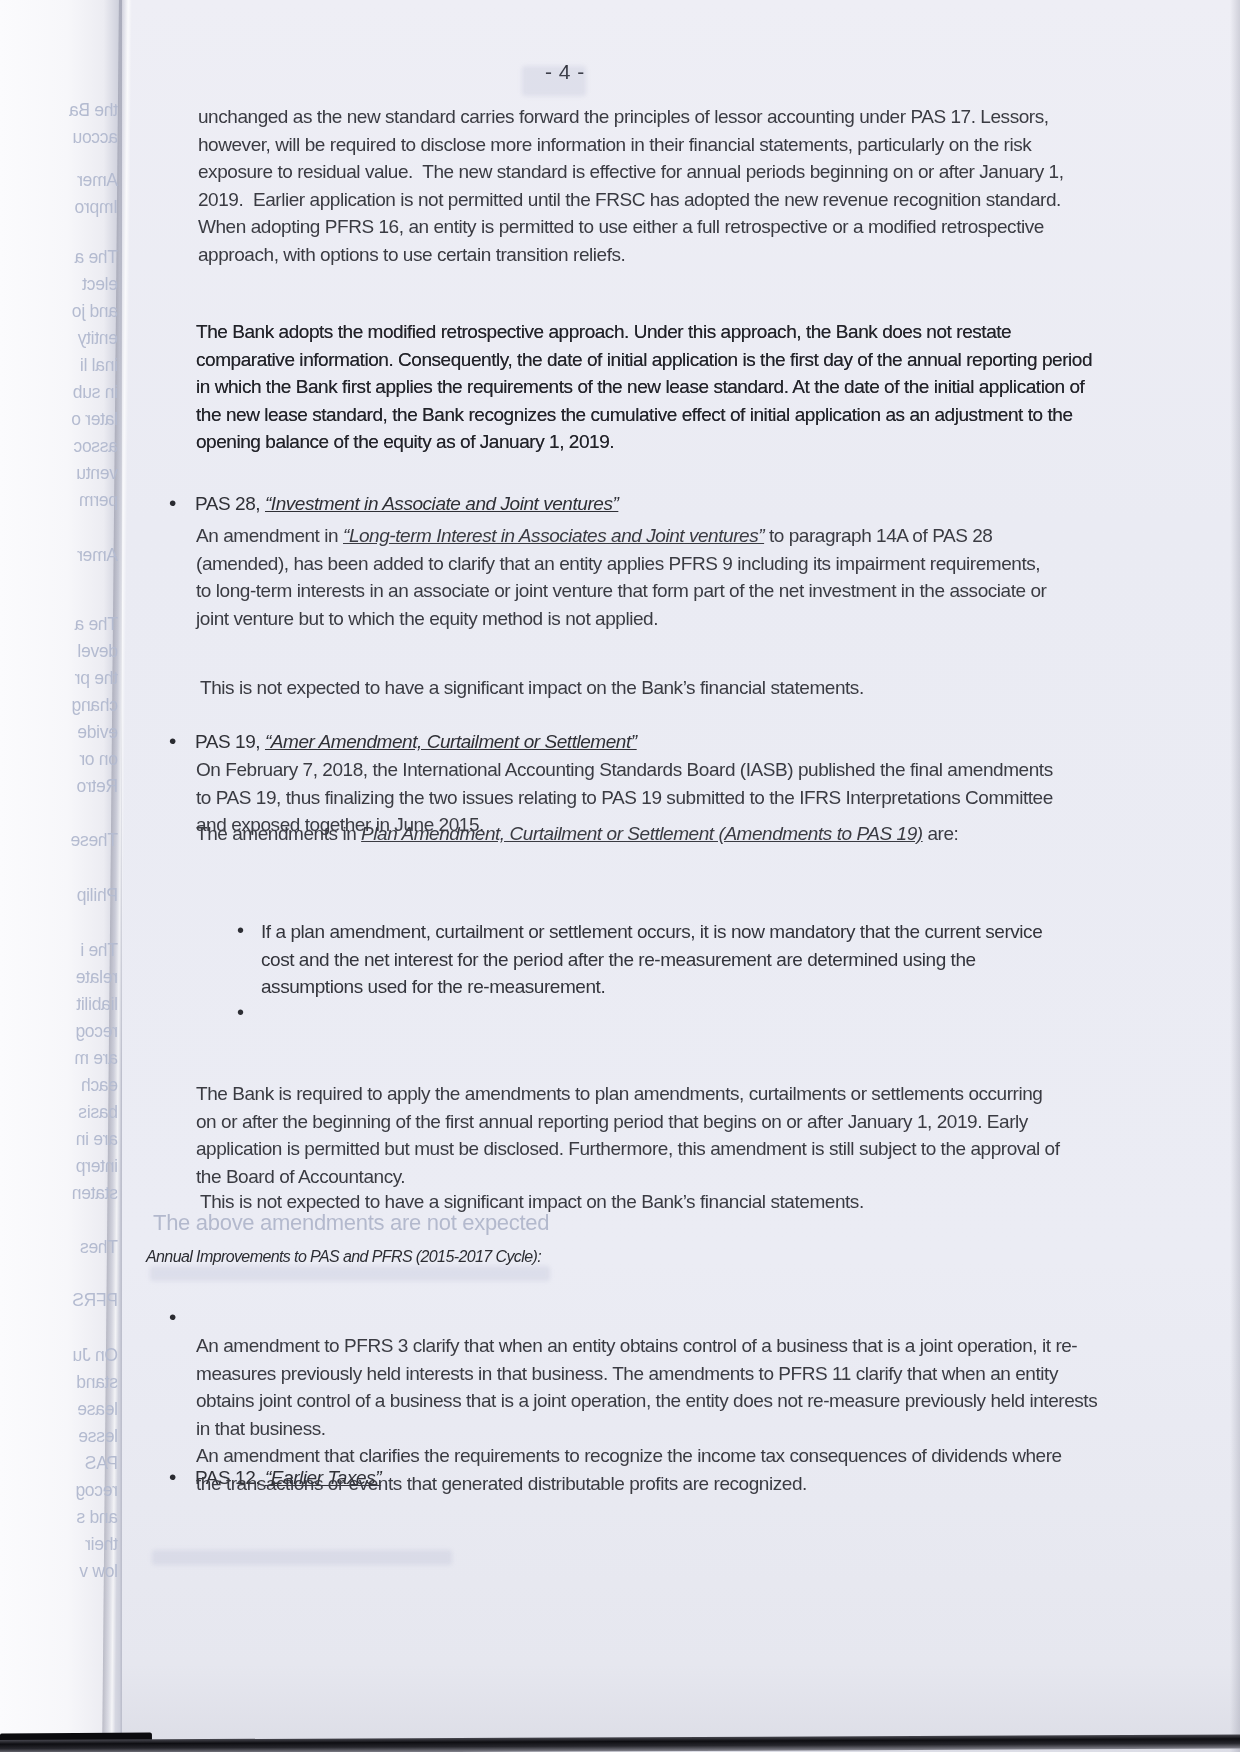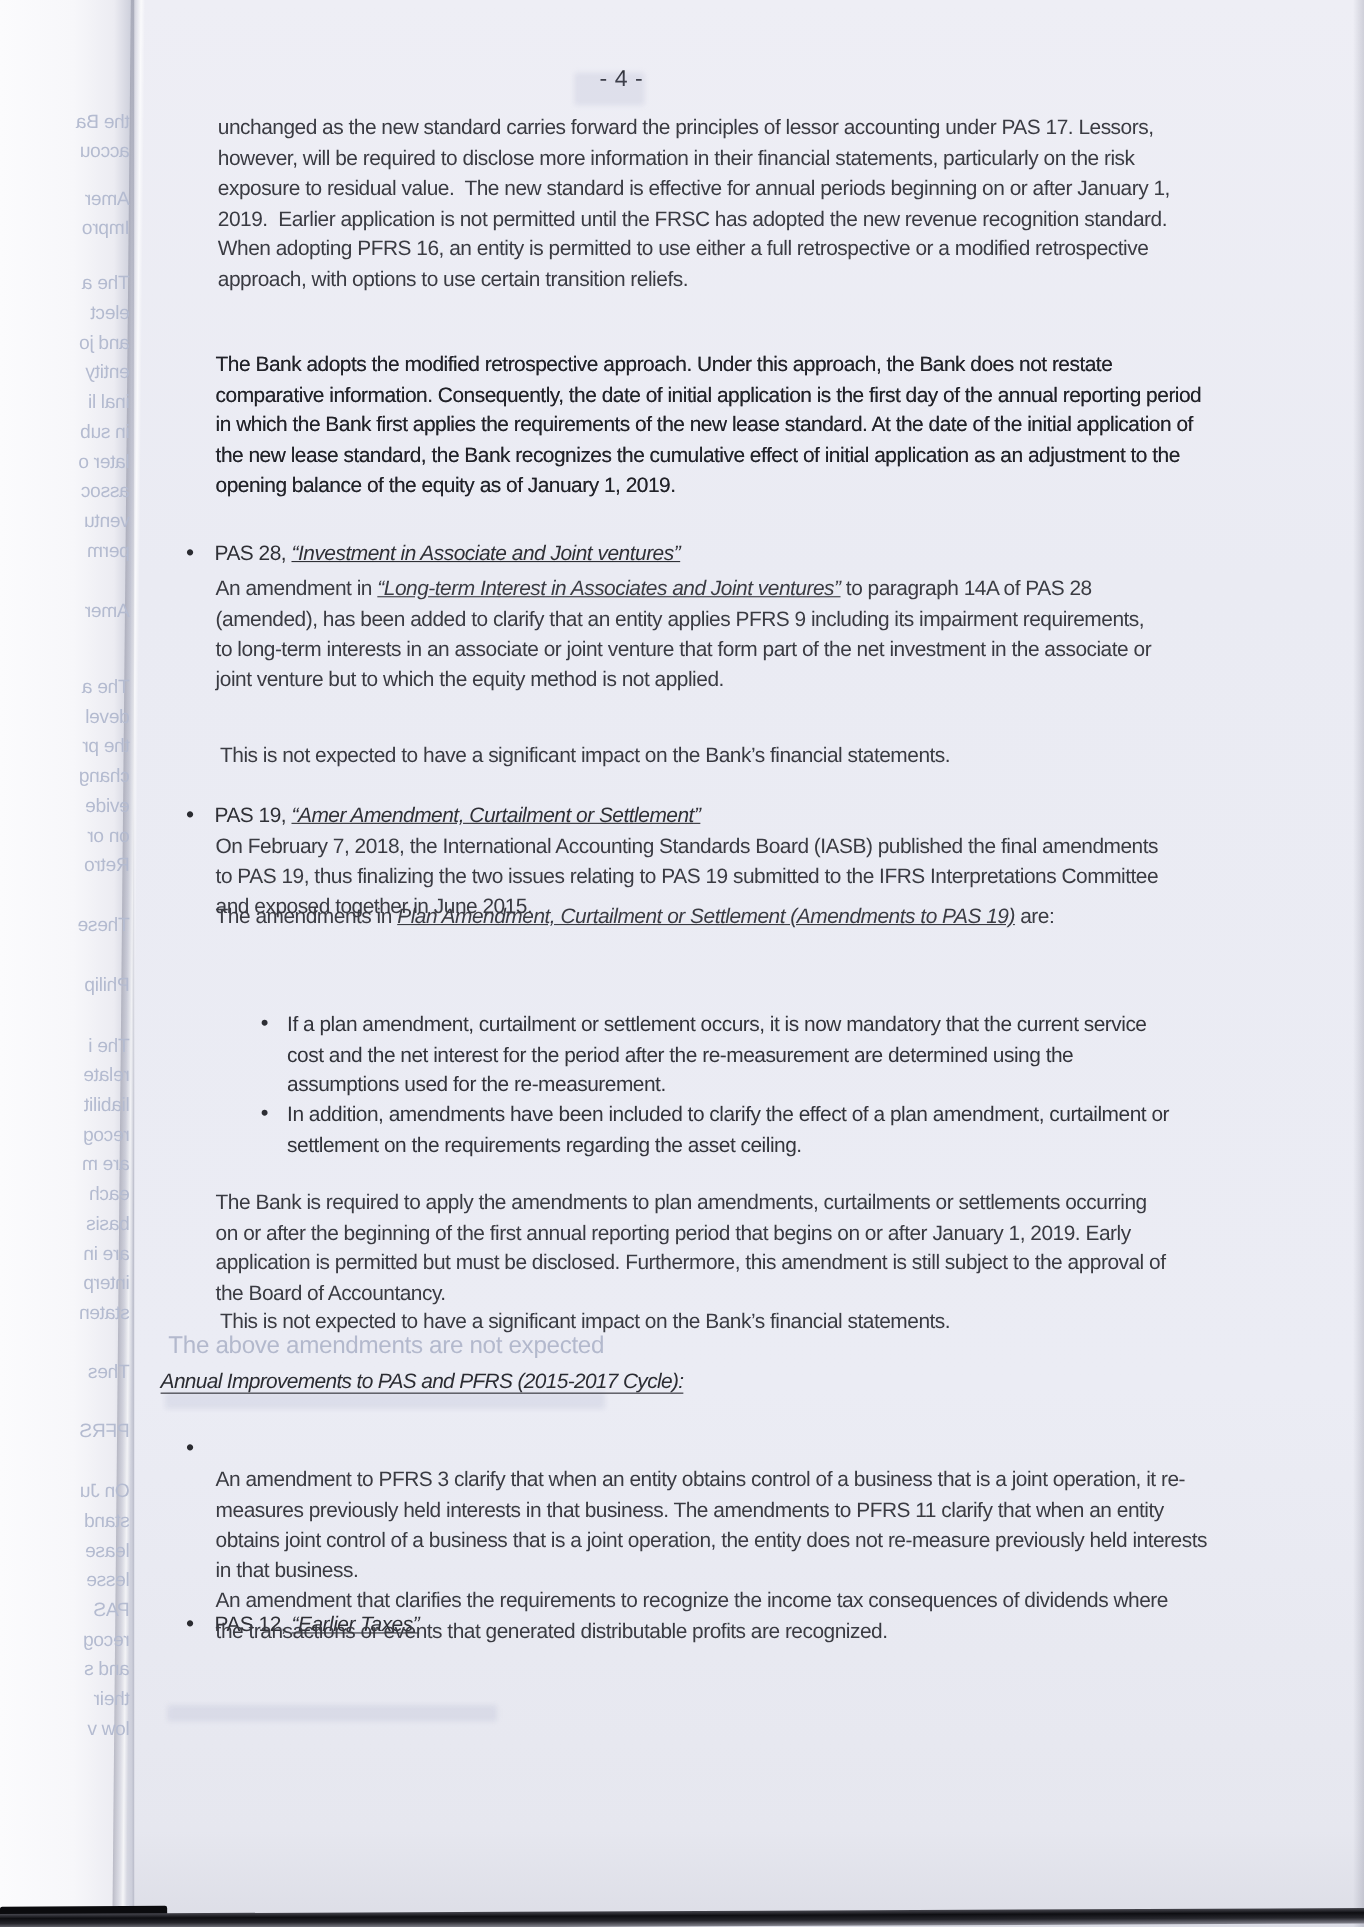--- a/index.html
+++ b/index.html
@@ -35,22 +35,22 @@
   .page-number{
     position:absolute;top:60px;left:545px;width:160px;
     font-size:21px;letter-spacing:0.5px;color:#2c2d33;
   }
   .txt{
     position:absolute;font-size:19px;line-height:27.6px;
     letter-spacing:-0.45px;white-space:pre-wrap;color:#3a3b42;
   }
   .dark{color:#212228;text-shadow:0 0.2px 0.4px rgba(18,18,26,0.6);}
   .heading{
-    font-style:italic;letter-spacing:-0.6px;color:#2b2c32;font-size:19px;
-    text-decoration:underline;text-underline-offset:4px;white-space:nowrap;
+    font-style:italic;letter-spacing:-0.6px;color:#2b2c32;font-size:16px;
+    text-underline-offset:4px;white-space:nowrap;
   }
   .it{font-style:italic;text-decoration:underline;}
   .bullet{padding-left:27px;color:#2f3036;}
   .bullet .dot{position:absolute;left:1px;top:-1px;font-size:21px;color:#2a2b31;}
   .subbullet{padding-left:24px;color:#33343b;}
   .subbullet .dot{position:absolute;left:0;top:-1px;font-size:20px;color:#2d2e34;}
   .ghost{
     position:absolute;font-size:22px;letter-spacing:-0.3px;
     color:rgba(128,138,168,0.52);filter:blur(0.4px);white-space:nowrap;
   }
@@ -75,21 +75,21 @@
 
   <div class="txt" style="top: 103px; left: 198px; width: 868px;"><span>unchanged as the new standard carries forward the principles of lessor accounting under PAS 17. Lessors, however, will be required to disclose more information in their financial statements, particularly on the risk exposure to residual value.  The new standard is effective for annual periods beginning on or after January 1, 2019.  Earlier application is not permitted until the FRSC has adopted the new revenue recognition standard. When adopting PFRS 16, an entity is permitted to use either a full retrospective or a modified retrospective approach, with options to use certain transition reliefs.</span></div>
     <div class="txt dark" style="top: 318px; left: 196px; width: 900px;"><span>The Bank adopts the modified retrospective approach. Under this approach, the Bank does not restate comparative information. Consequently, the date of initial application is the first day of the annual reporting period in which the Bank first applies the requirements of the new lease standard. At the date of the initial application of the new lease standard, the Bank recognizes the cumulative effect of initial application as an adjustment to the opening balance of the equity as of January 1, 2019.</span></div>
     <div class="txt bullet" style="top: 490px; left: 168px; width: 900px;"><span class="dot">•</span><span><span>PAS 28, </span><span class="it">“Investment in Associate and Joint ventures”</span></span></div>
     <div class="txt" style="top: 522px; left: 196px; width: 860px;"><span>An amendment in </span><span class="it">“Long-term Interest in Associates and Joint ventures”</span><span> to paragraph 14A of PAS 28 (amended), has been added to clarify that an entity applies PFRS 9 including its impairment requirements, to long-term interests in an associate or joint venture that form part of the net investment in the associate or joint venture but to which the equity method is not applied.</span></div>
     <div class="txt" style="top: 674px; left: 200px; width: 880px;"><span>This is not expected to have a significant impact on the Bank’s financial statements.</span></div>
     <div class="txt bullet" style="top: 728px; left: 168px; width: 900px;"><span class="dot">•</span><span><span>PAS 19, </span><span class="it">“Amer Amendment, Curtailment or Settlement”</span></span></div>
     <div class="txt" style="top: 756px; left: 196px; width: 866px;"><span>On February 7, 2018, the International Accounting Standards Board (IASB) published the final amendments to PAS 19, thus finalizing the two issues relating to PAS 19 submitted to the IFRS Interpretations Committee and exposed together in June 2015.</span></div>
     <div class="txt" style="top: 820px; left: 196px; width: 900px;"><span>The amendments in </span><span class="it">Plan Amendment, Curtailment or Settlement (Amendments to PAS 19)</span><span> are:</span></div>
     <div class="txt subbullet" style="top: 918px; left: 237px; width: 818px;"><span class="dot">•</span><span><span>If a plan amendment, curtailment or settlement occurs, it is now mandatory that the current service cost and the net interest for the period after the re-measurement are determined using the assumptions used for the re-measurement.</span></span></div>
-    <div class="txt subbullet" style="top: 1000px; left: 237px; width: 818px;"><span class="dot">•</span><span><span>In addition, amendments have been included to clarify the effect of a plan amendment, curtailment or settlement on the requirements regarding the asset ceiling.</span></span></div>
+    <div class="txt subbullet" style="top: 1000px; left: 237px; width: 818px;"><span class="dot">•</span></div>
     <div class="txt" style="top: 1080px; left: 196px; width: 866px;"><span>The Bank is required to apply the amendments to plan amendments, curtailments or settlements occurring on or after the beginning of the first annual reporting period that begins on or after January 1, 2019. Early application is permitted but must be disclosed. Furthermore, this amendment is still subject to the approval of the Board of Accountancy.</span></div>
     <div class="txt" style="top: 1188px; left: 200px; width: 880px;"><span>This is not expected to have a significant impact on the Bank’s financial statements.</span></div>
     <div class="ghost" style="top: 1210px; left: 153px;"><span>The above amendments are not expected</span></div>
     <div class="smudge" style="top: 1266px; left: 150px; width: 400px; height: 15px;"></div>
     <div class="txt heading" style="top: 1243px; left: 146px;"><span>Annual Improvements to PAS and PFRS (2015-2017 Cycle):</span></div>
     <div class="txt bullet" style="top: 1304px; left: 168px; width: 920px;"><span class="dot">•</span></div>
     <div class="txt" style="top: 1332px; left: 196px; width: 912px;"><span>An amendment to PFRS 3 clarify that when an entity obtains control of a business that is a joint operation, it re-measures previously held interests in that business. The amendments to PFRS 11 clarify that when an entity obtains joint control of a business that is a joint operation, the entity does not re-measure previously held interests in that business.</span></div>
     <div class="txt bullet" style="top: 1464px; left: 168px; width: 900px;"><span class="dot">•</span><span><span>PAS 12, </span><span class="it">“Earlier Taxes”</span></span></div>
     <div class="txt" style="top: 1442px; left: 196px; width: 866px;"><span>An amendment that clarifies the requirements to recognize the income tax consequences of dividends where the transactions or events that generated distributable profits are recognized.</span></div>
     <div class="smudge" style="top: 1550px; left: 152px; width: 300px; height: 15px;"></div>

